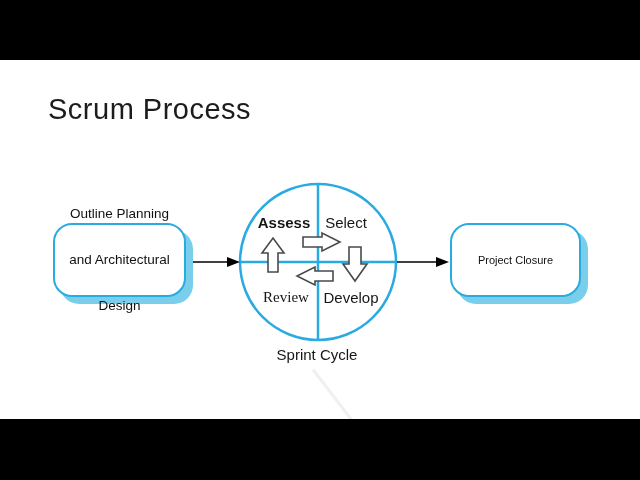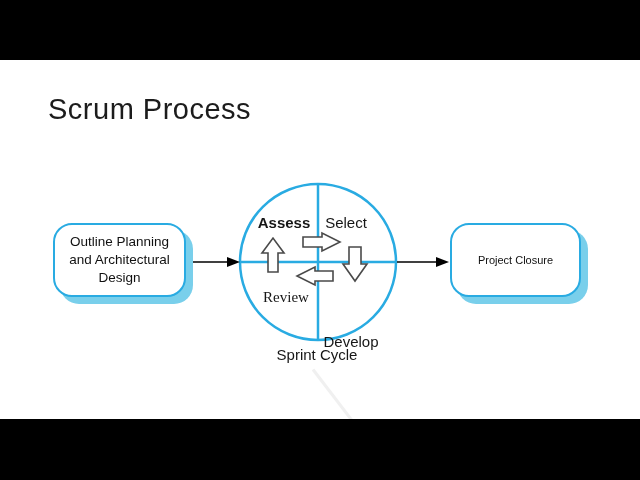--- a/index.html
+++ b/index.html
@@ -23,31 +23,31 @@
   .node{
     position:absolute;
     background:#ffffff;
     border:2.5px solid #29abe2;
     border-radius:19px;
     box-shadow:7px 7px 0 0 #79cfeb;
     display:flex;flex-direction:column;align-items:center;justify-content:center;
     text-align:center;
     font-size:13.5px;line-height:18px;color:#111;
   }
-  #left-node{left:53px;top:163px;width:129px;height:70px;}
+  #left-node{left:53px;top:163px;width:129px;height:70px;gap:28px;}
   #right-node{left:450px;top:163px;width:127px;height:70px;font-size:11px;}
   .diagram-svg{position:absolute;left:0;top:0;width:640px;height:359px;}
   .quad-label{
     position:absolute;transform:translate(-50%,-50%);
     font-size:15px;color:#161616;white-space:nowrap;
   }
   #label-assess{left:284px;top:162px;font-weight:bold;}
   #label-select{left:346px;top:162px;}
   #label-review{left:286px;top:237px;font-family:Liberation Serif, serif;}
-  #label-develop{left:351px;top:237px;margin-top:44px;}
+  #label-develop{left:351px;top:237px;}
   #sprint-caption{
     position:absolute;left:317px;top:294px;transform:translate(-50%,-50%);
     font-size:15px;color:#161616;white-space:nowrap;
   }
   #faint-streak{
     position:absolute;left:313px;top:308px;width:66px;height:3px;
     background:#f0f0f0;
     transform:rotate(52.6deg);transform-origin:left center;
   }
 </style>

